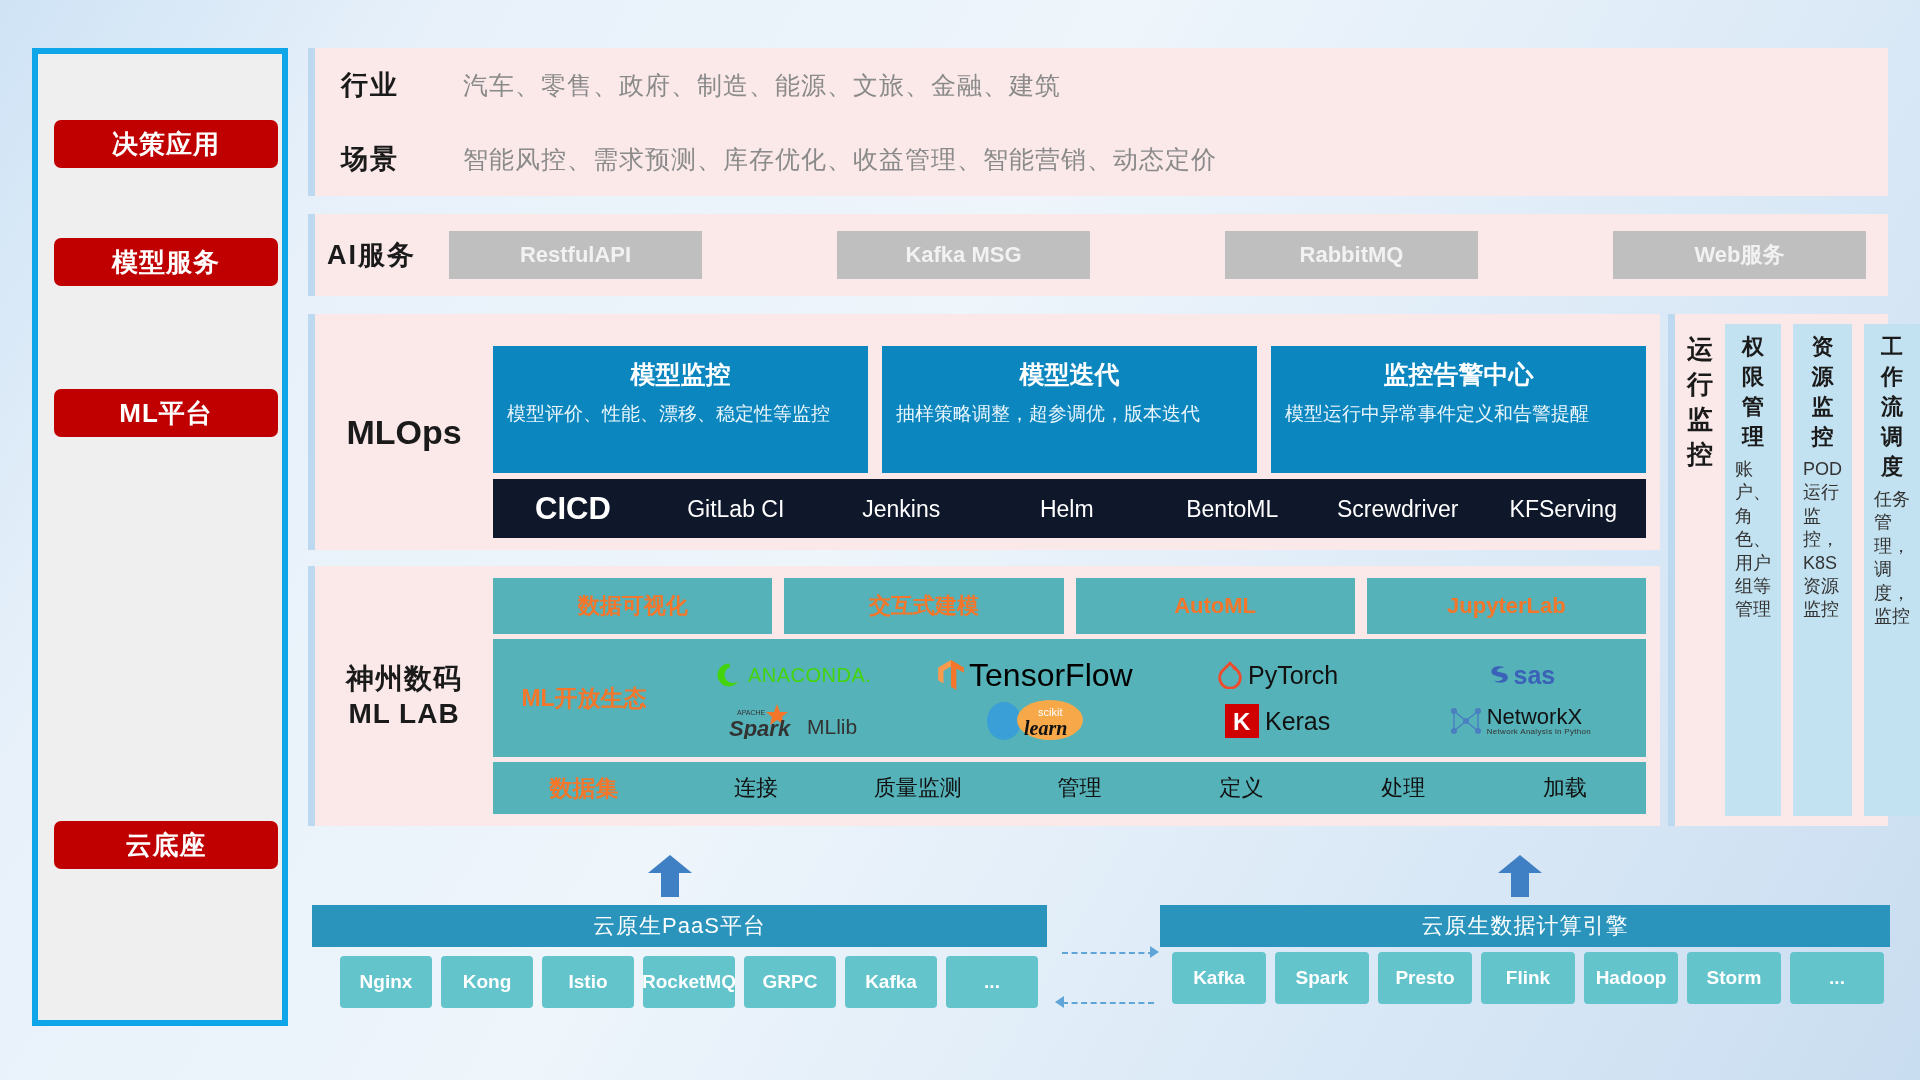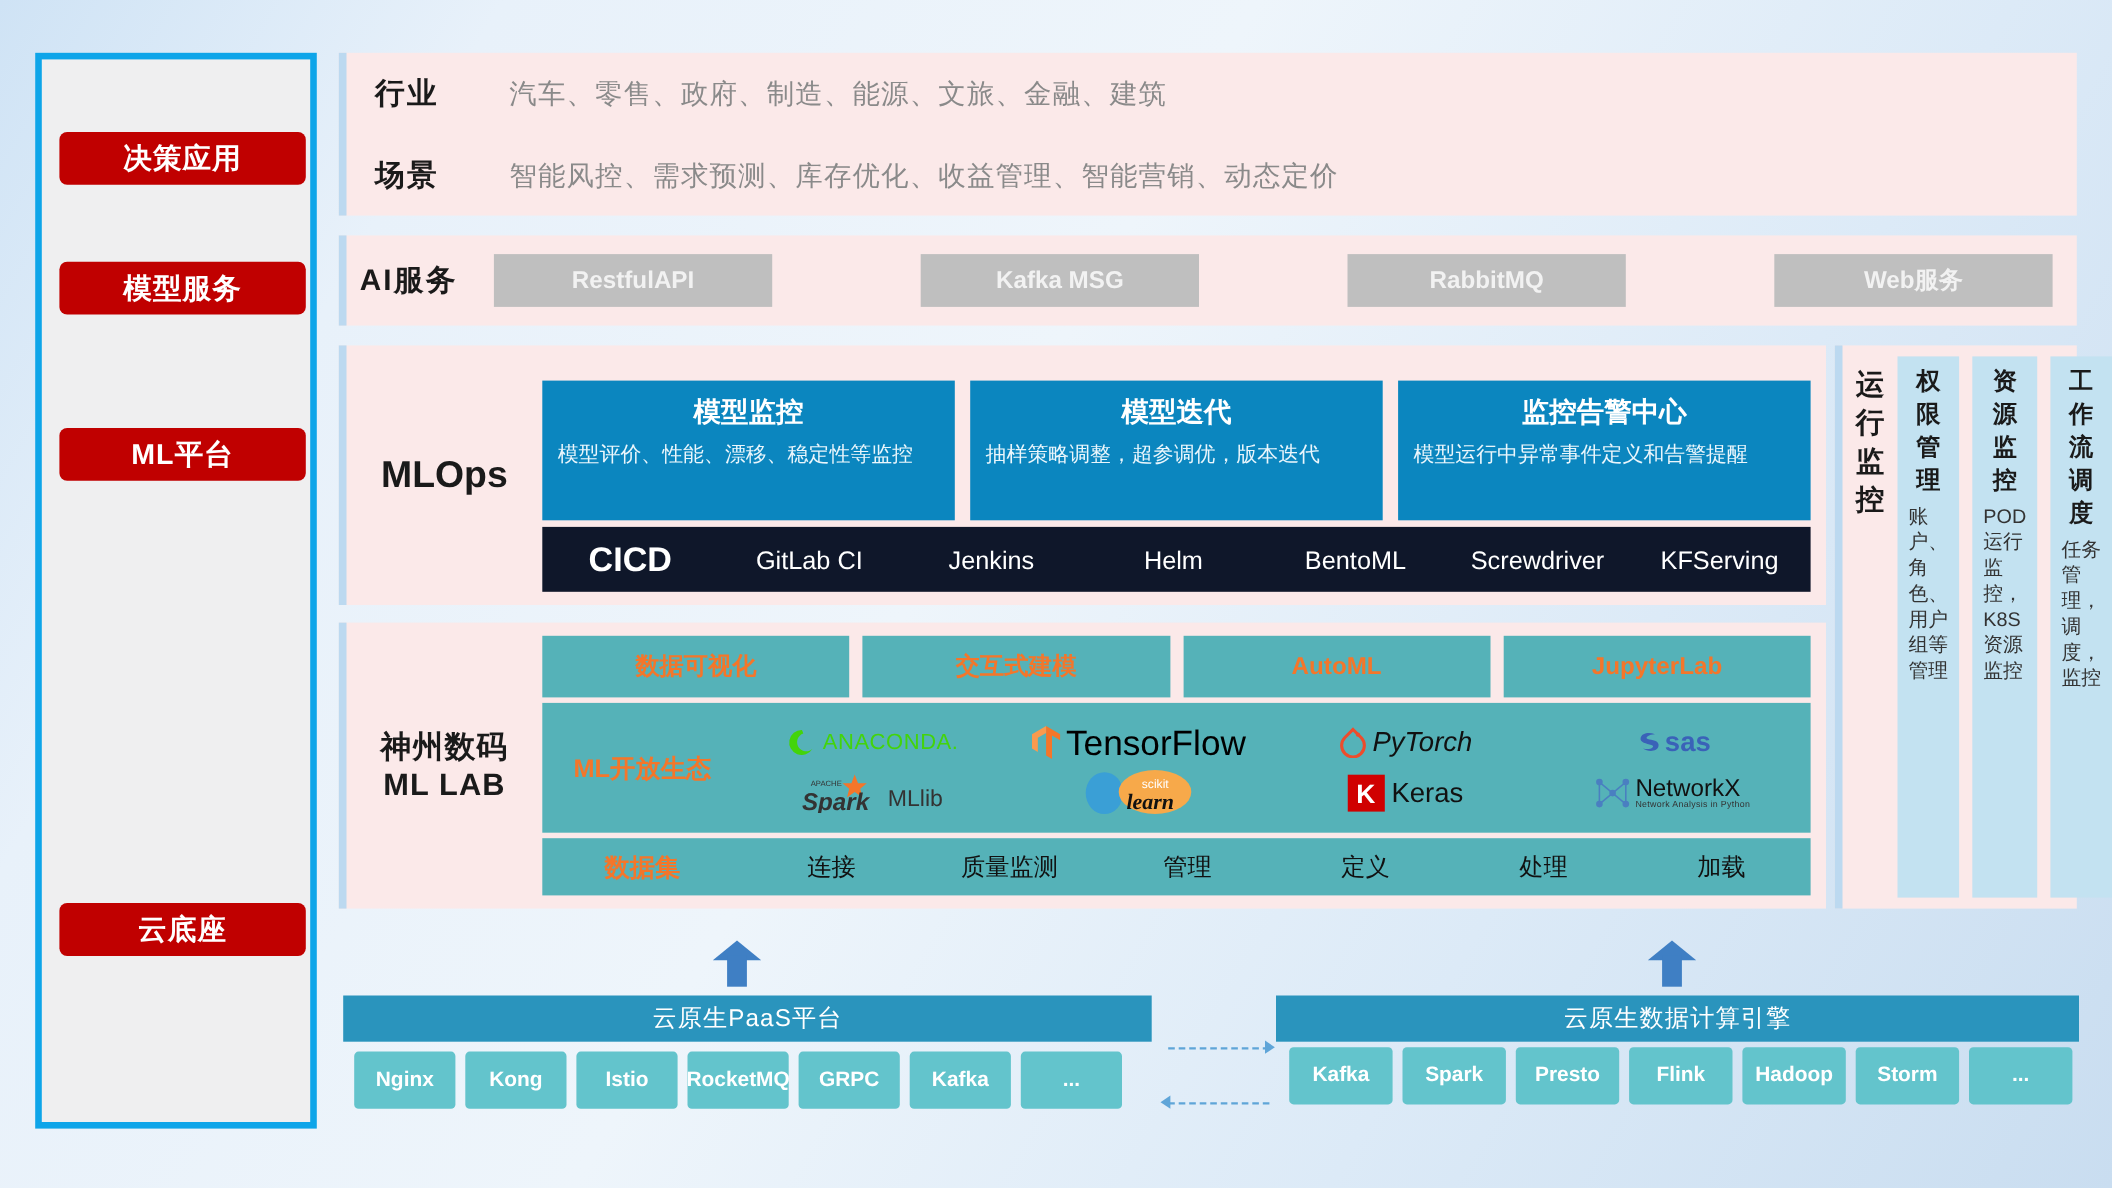--- a/index.html
+++ b/index.html
@@ -234,21 +234,21 @@
         </div>
 
         <div style="display:flex;align-items:center;gap:5px;">
           <svg width="26" height="30" viewBox="0 0 24 28">
             <polygon points="12,0 24,7 24,12 17,8 17,28 12,25" fill="#f4762a"></polygon>
             <polygon points="12,0 0,7 0,19 5,22 5,10 12,6" fill="#fa9a4e"></polygon>
           </svg>
           <span style="color:#000000;font-size:32px;">TensorFlow</span>
         </div>
 
-        <div style="display:flex;align-items:center;gap:5px;font-style:italic;">
+        <div style="display:flex;align-items:center;gap:5px;">
           <svg width="26" height="28" viewBox="0 0 24 26">
             <path d="M12 2 L19 9a9.6 9.6 0 1 1-14 0z" fill="none" stroke="#ee4c2c" stroke-width="2.6"></path>
             <circle cx="16.2" cy="6.4" r="1.8" fill="#ee4c2c"></circle>
           </svg>
           <span style="color:#111;font-size:25px;">PyTorch</span>
         </div>
 
         <div style="display:flex;align-items:center;gap:3px;">
           <svg width="26" height="26" viewBox="0 0 24 24">
             <path d="M18 5c-5-2-11-1-12 3s5 5 9 6-1 5-7 3c4 3 12 3 13-2s-6-5-9-6 1-4 6-4z" fill="#3a62b8"></path>
@@ -355,21 +355,21 @@
 </div>
 <div class="plat-bar" style="left:1160px;top:905px;width:730px;">
   <span>云原生数据计算引擎</span>
 </div>
 
 <div class="dashline" style="left:1062px;top:952px;width:92px;"></div>
 <div class="dash-arrow" style="left:1150px;top:946px;border-left:9px solid #5fa5d8;"></div>
 <div class="dashline" style="left:1062px;top:1002px;width:92px;"></div>
 <div class="dash-arrow" style="left:1055px;top:996px;border-right:9px solid #5fa5d8;"></div>
 
-<div class="pill-row" style="left:322px;top:956px;align-items:flex-end;">
+<div class="pill-row" style="left:340px;top:956px;align-items:flex-end;">
   <div class="pill" style="width:92px">Nginx</div>
   <div class="pill" style="width:92px">Kong</div>
   <div class="pill" style="width:92px">Istio</div>
   <div class="pill" style="width:92px">RocketMQ</div>
   <div class="pill" style="width:92px">GRPC</div>
   <div class="pill" style="width:92px">Kafka</div>
   <div class="pill" style="width:92px">...</div>
 </div>
 
 <div class="pill-row" style="left:1172px;top:952px;">

